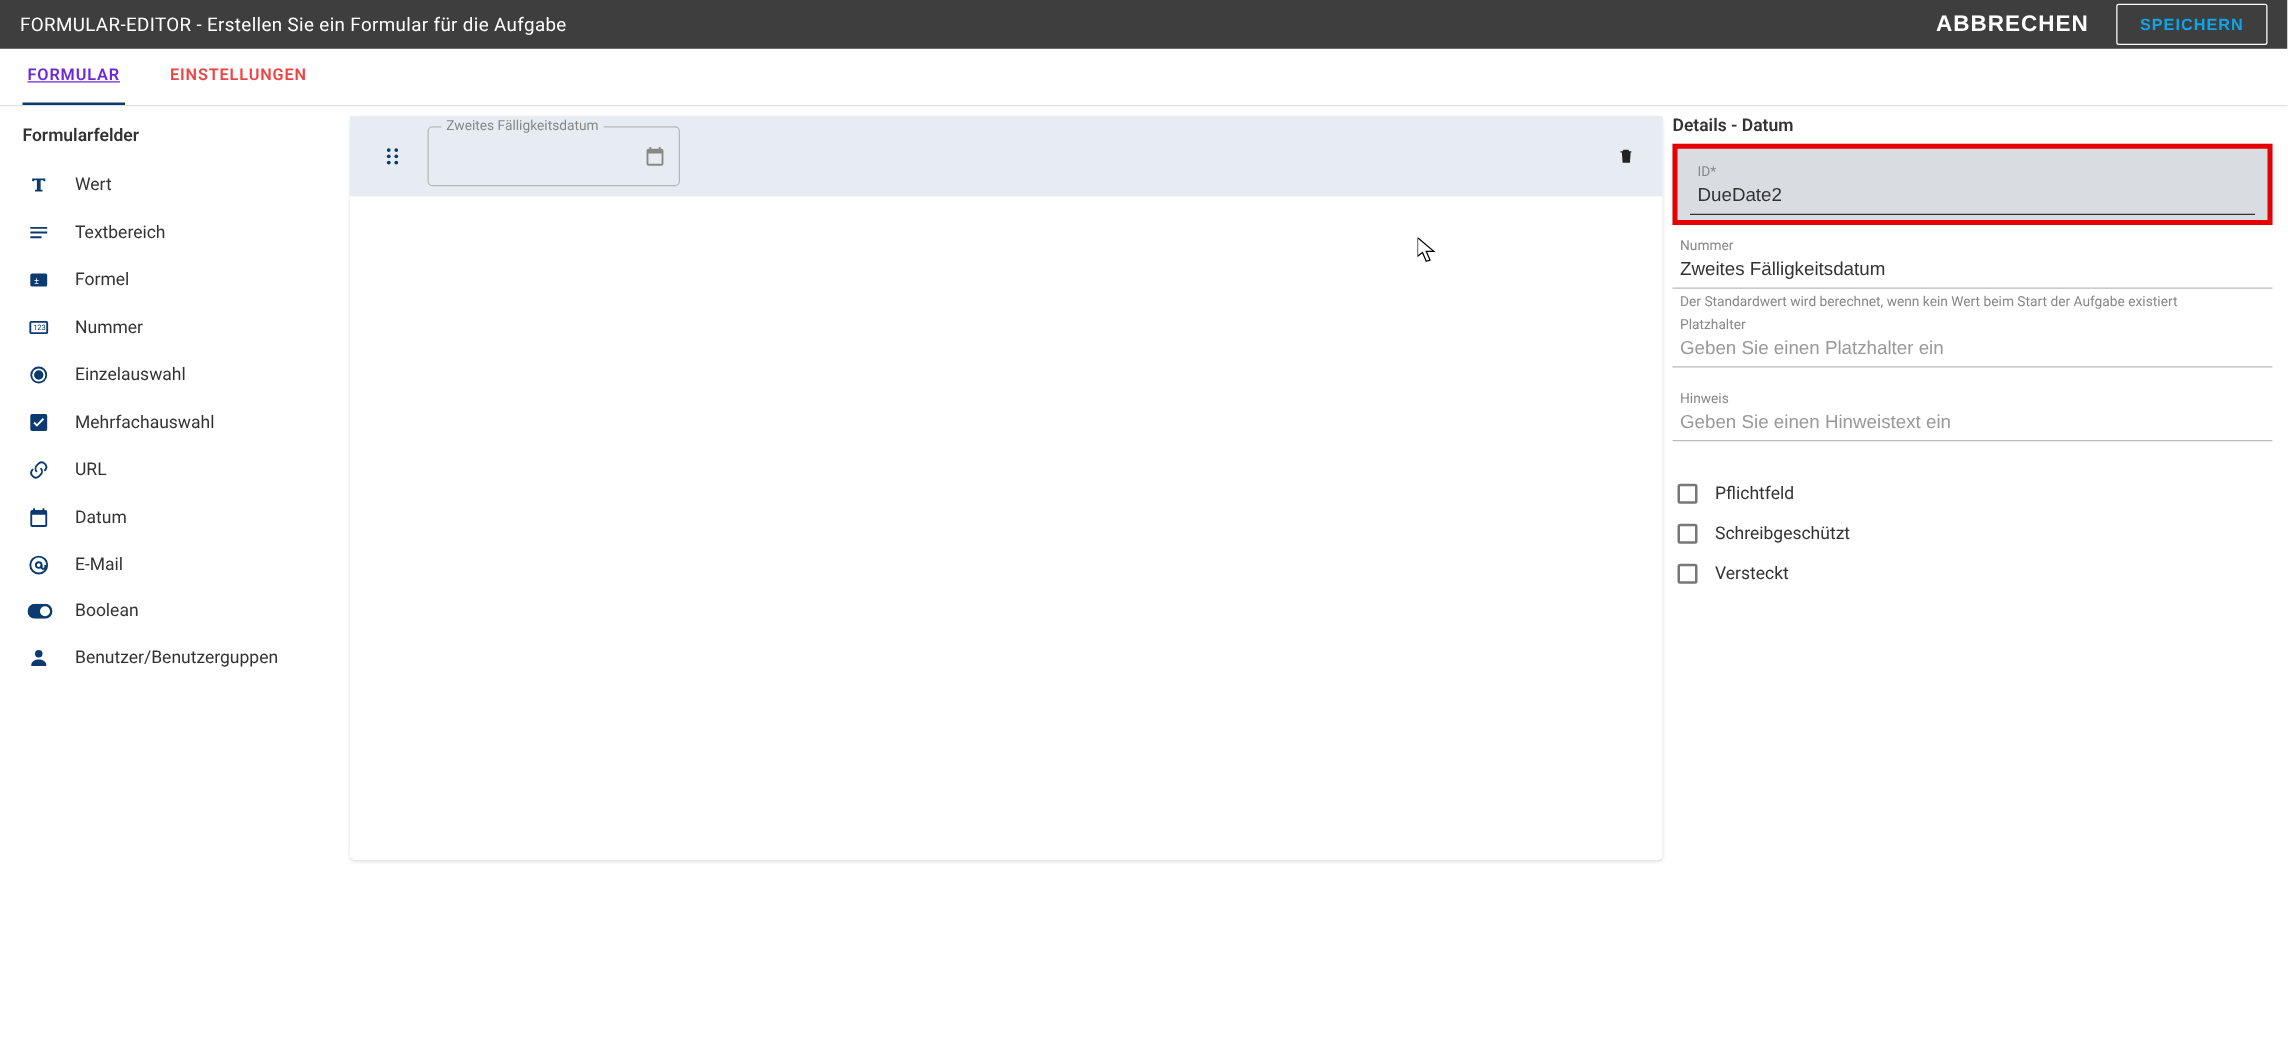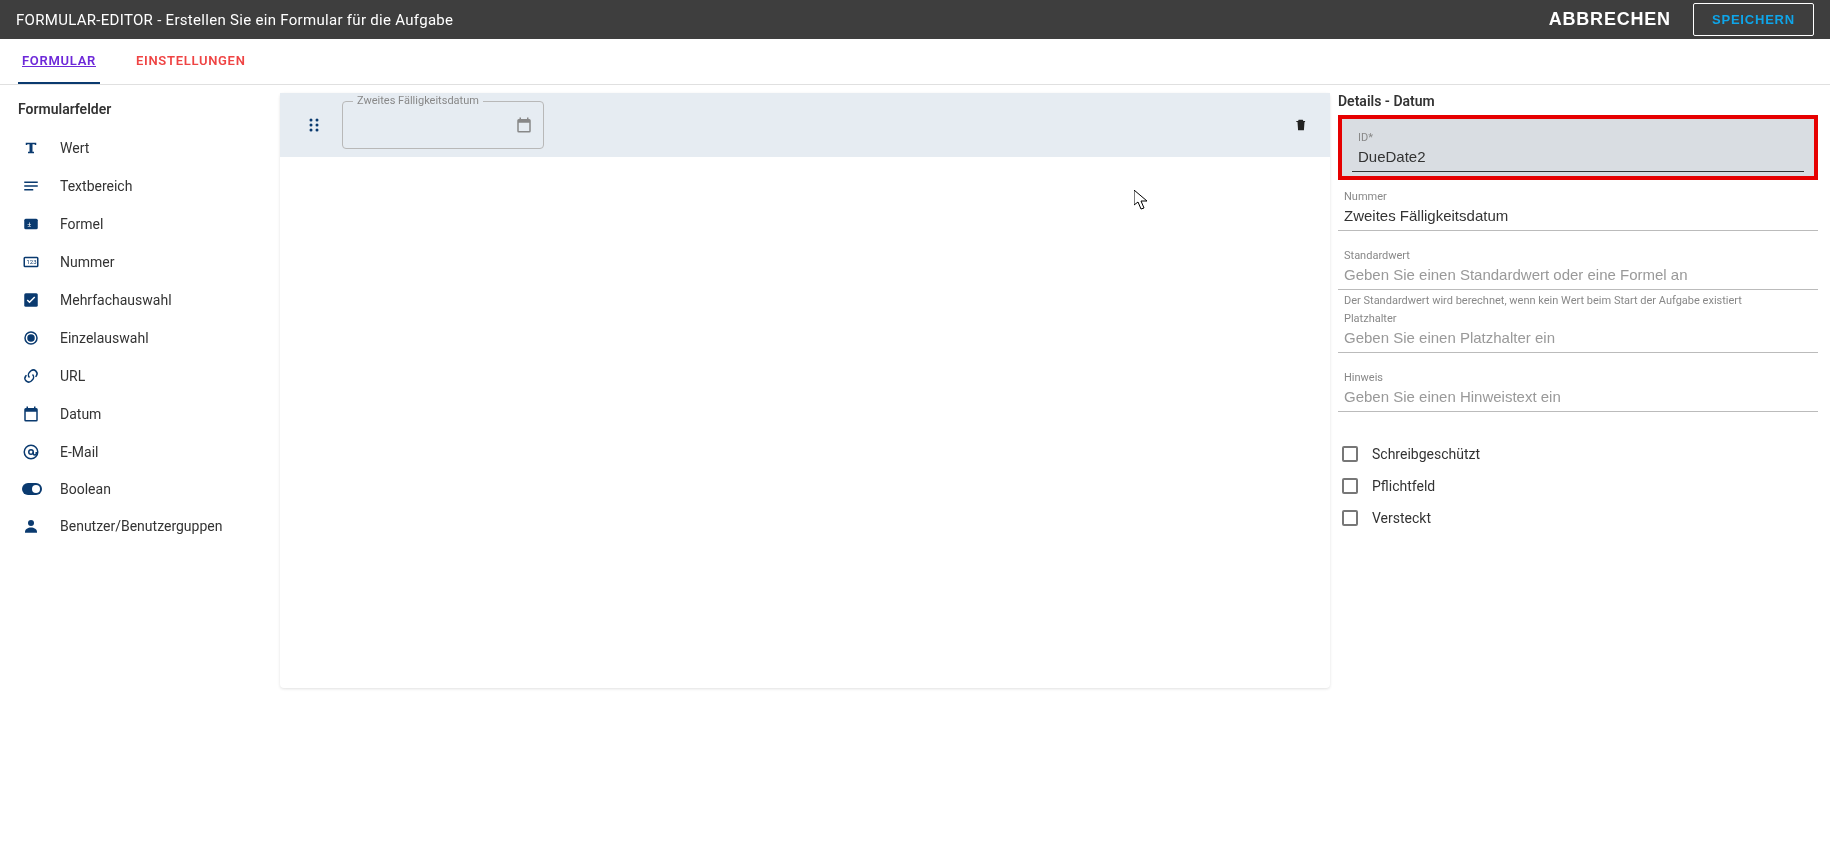--- a/index.html
+++ b/index.html
@@ -97,35 +97,35 @@
       <span class="icon">
           <svg width="18" height="18" viewBox="0 0 24 24" fill="none" stroke="currentColor" stroke-width="2">
             <rect x="3" y="6" width="18" height="12" rx="1"></rect>
             <text x="6" y="15" font-size="8" fill="currentColor" stroke="none">123</text>
           </svg>
         </span>
       <span class="label">Nummer</span>
     </div>
     <div class="field-type">
       <span class="icon">
+          <svg width="18" height="18" viewBox="0 0 24 24" fill="none" stroke="currentColor" stroke-width="2">
+            <circle cx="12" cy="12" r="8"></circle>
+            <circle cx="12" cy="12" r="4" fill="currentColor"></circle>
+          </svg>
+        </span>
+      <span class="label">Einzelauswahl</span>
+    </div>
+    <div class="field-type">
+      <span class="icon">
           <svg width="18" height="18" viewBox="0 0 24 24" fill="currentColor">
             <rect x="3" y="3" width="18" height="18" rx="2"></rect>
             <path d="M7 12l3 3 7-7" stroke="#fff" stroke-width="2" fill="none"></path>
           </svg>
         </span>
       <span class="label">Mehrfachauswahl</span>
-    </div>
-    <div class="field-type">
-      <span class="icon">
-          <svg width="18" height="18" viewBox="0 0 24 24" fill="none" stroke="currentColor" stroke-width="2">
-            <circle cx="12" cy="12" r="8"></circle>
-            <circle cx="12" cy="12" r="4" fill="currentColor"></circle>
-          </svg>
-        </span>
-      <span class="label">Einzelauswahl</span>
     </div>
     <div class="field-type">
       <span class="icon">
           <svg width="18" height="18" viewBox="0 0 24 24" fill="none" stroke="currentColor" stroke-width="2">
             <path d="M10 14a5 5 0 0 1 0-7l2-2a5 5 0 0 1 7 7l-1 1"></path>
             <path d="M14 10a5 5 0 0 1 0 7l-2 2a5 5 0 0 1-7-7l1-1"></path>
           </svg>
         </span>
       <span class="label">URL</span>
     </div>
@@ -211,45 +211,41 @@
       </div>
     </div>
 
     <div style="height:10px"></div>
 
     <div class="tf">
       <div class="tf-label">Nummer</div>
       <input type="text" value="Zweites Fälligkeitsdatum" style="">
     </div>
 
-    <div class="tf">
-      <div class="tf-label">Standardwert</div>
-      <input type="text" placeholder="Geben Sie einen Standardwert oder eine Formel an" style="">
-    </div>
     <div class="helper">Der Standardwert wird berechnet, wenn kein Wert beim Start der Aufgabe existiert</div>
 
     <div class="tf">
       <div class="tf-label">Platzhalter</div>
       <input type="text" placeholder="Geben Sie einen Platzhalter ein" style="">
     </div>
 
     <div class="tf">
       <div class="tf-label">Hinweis</div>
       <input type="text" placeholder="Geben Sie einen Hinweistext ein" style="">
     </div>
 
     <div style="height:8px"></div>
 
     <div class="cb-row">
       <div class="cb"></div>
-      <div class="cb-label">Schreibgeschützt</div>
+      <div class="cb-label">Pflichtfeld</div>
     </div>
     <div class="cb-row">
       <div class="cb"></div>
-      <div class="cb-label">Pflichtfeld</div>
+      <div class="cb-label">Schreibgeschützt</div>
     </div>
     <div class="cb-row">
       <div class="cb"></div>
       <div class="cb-label">Versteckt</div>
     </div>
   </div>
 </div>
 
 <svg class="cursor-pointer" width="16" height="20" viewBox="0 0 16 20">
     <path d="M0 0l0 15 4-3 3 7 3-1-3-7 6 0z" fill="#fff" stroke="#000" stroke-width="1"></path>

